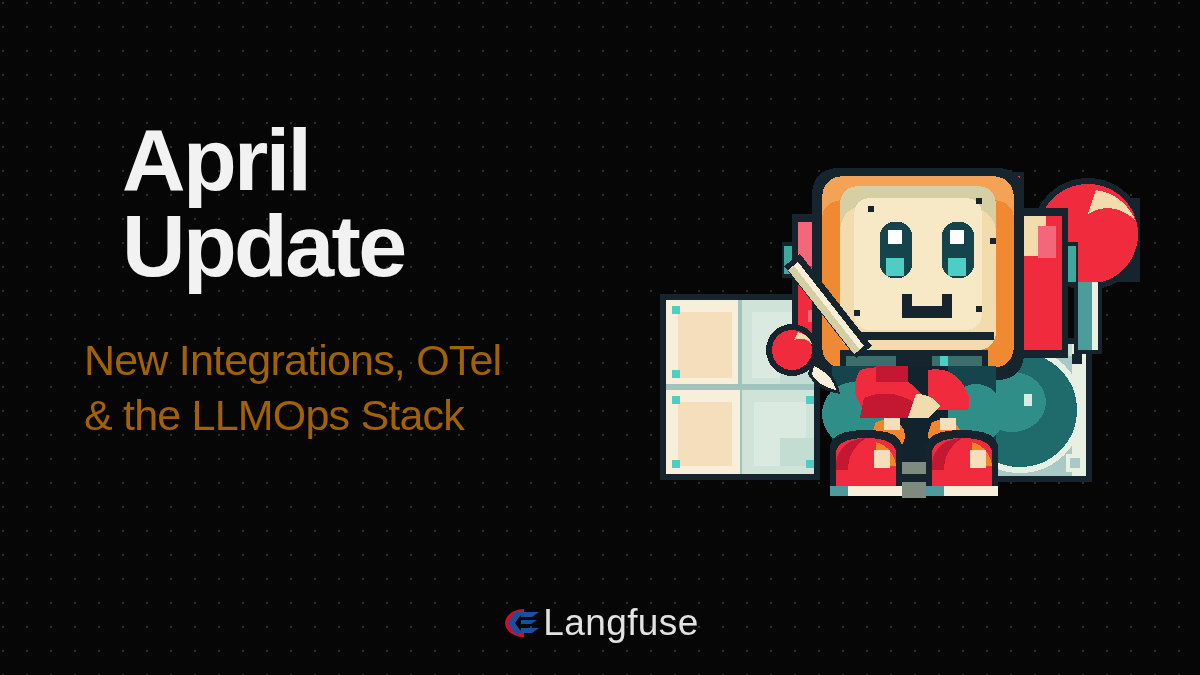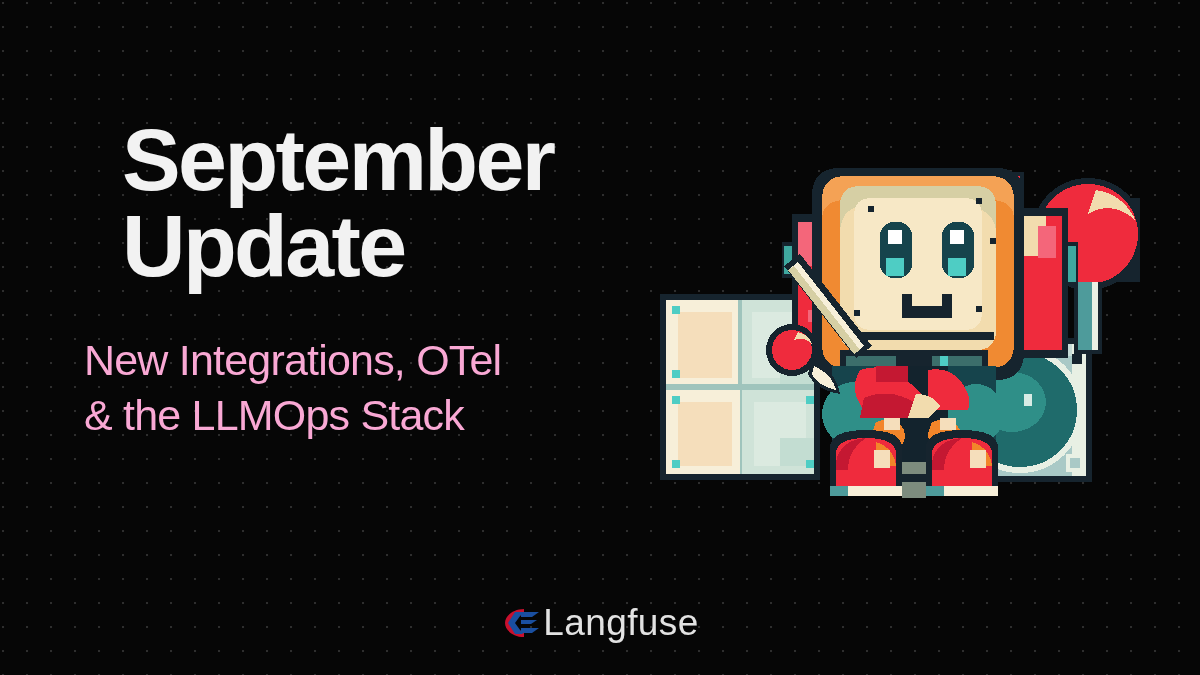--- a/index.html
+++ b/index.html
@@ -51,21 +51,21 @@
     color: #f2f2f2;
     font-size: 88px;
     line-height: 0.98;
     font-weight: 700;
     letter-spacing: -2.6px;
     white-space: pre-line;
   }
 
   #subheadline {
     margin: 44px 0 0 -38px;
-    color: #f9a8d4;
+    color: #a16207;
     font-size: 43px;
     line-height: 1.28;
     font-weight: 400;
     letter-spacing: -0.8px;
     white-space: pre-line;
   }
 
   
   #brand {
     position: absolute;
@@ -97,21 +97,21 @@
   #mascot svg { display: block; width: 100%; height: 100%; image-rendering: pixelated; }
 </style>
 </head>
 <body>
 
 <div id="banner">
 
   <div id="dot-grid"></div>
 
   <div id="text-col">
-    <h1 id="headline">September
+    <h1 id="headline">April
 Update</h1>
     <p id="subheadline">New Integrations, OTel
 &amp; the LLMOps Stack</p>
   </div>
 
   <div id="mascot">
     <svg viewBox="0 0 250 200" shape-rendering="crispEdges" aria-hidden="true">
 
       <g>
         <rect x="10" y="88" width="80" height="93" fill="#16242e"></rect>

